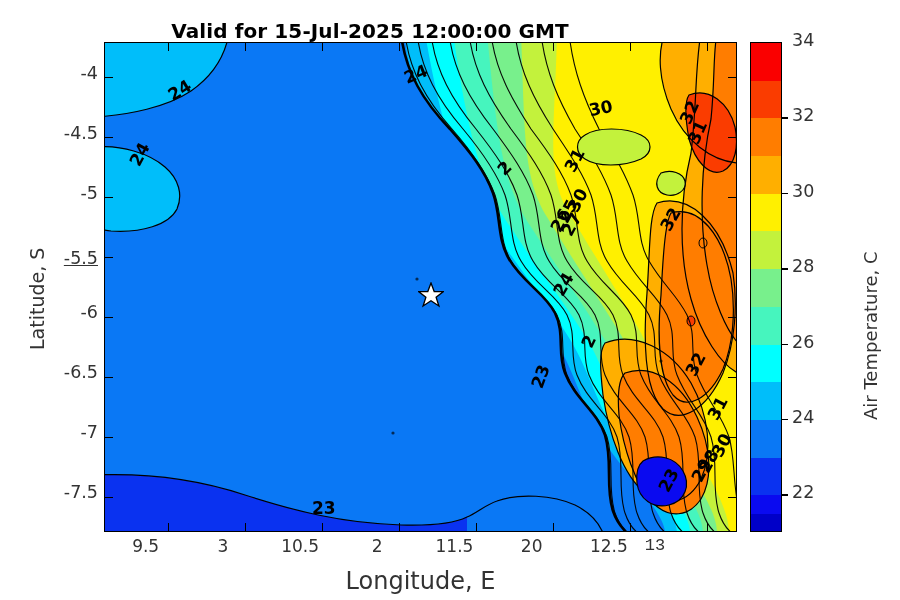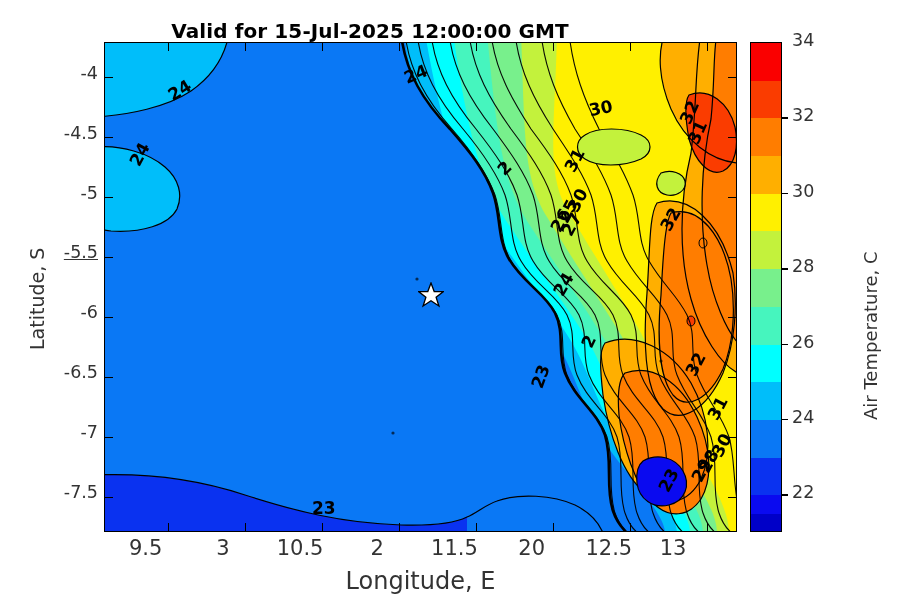--- a/index.html
+++ b/index.html
@@ -19,21 +19,21 @@
   .plotbox{
     position:absolute;left:104px;top:42px;width:633px;height:490px;
     border:1.6px solid #000;box-sizing:border-box;overflow:hidden;
     background:#0A5CFF;
   }
   .plotsvg{position:absolute;left:0;top:0;}
 
   
   .tick{position:absolute;background:#000;}
   .xlab{
-    position:absolute;font-size:21px;color:#333;text-align:center;
+    position:absolute;font-size:17px;color:#333;text-align:center;
     width:70px;top:536px;
   }
   .ylab{
     position:absolute;font-size:17.5px;color:#333;text-align:right;
     width:62px;left:36px;
   }
   .xtitle{
     position:absolute;left:104px;top:567px;width:633px;text-align:center;
     font-size:24px;color:#333;
   }
@@ -358,27 +358,27 @@
   <div class="ctitle">Air Temperature, C</div>
 
   <div id="xlabels">
       <div class="xlab" style="left: 110.685px;">9.5</div>
       <div class="xlab" style="left: 187.88px;">3</div>
       <div class="xlab" style="left: 265.076px;">10.5</div>
       <div class="xlab" style="left: 342.271px;">2</div>
       <div class="xlab" style="left: 419.466px;">11.5</div>
       <div class="xlab" style="left: 496.661px;">20</div>
       <div class="xlab" style="left: 573.856px;">12.5</div>
-      <div class="xlab" style="left: 638px;">13</div>
+      <div class="xlab" style="left: 620px; font-family: Liberation Mono, monospace;">13</div>
     </div>
   <div id="ylabels">
       <div class="ylab" style="top: 63.4634px;">-4</div>
       <div class="ylab" style="top: 123.22px;">-4.5</div>
       <div class="ylab" style="top: 182.976px;">-5</div>
-      <div class="ylab" style="top: 242px; text-decoration: underline;">-5.5</div>
+      <div class="ylab" style="top: 248px; text-decoration: underline;">-5.5</div>
       <div class="ylab" style="top: 302.488px;">-6</div>
       <div class="ylab" style="top: 362.244px;">-6.5</div>
       <div class="ylab" style="top: 422px;">-7</div>
       <div class="ylab" style="top: 481.756px;">-7.5</div>
     </div>
 
   <div class="xtitle">Longitude, E</div>
   <div class="ytitle">Latitude, S</div>
 
 </div>

